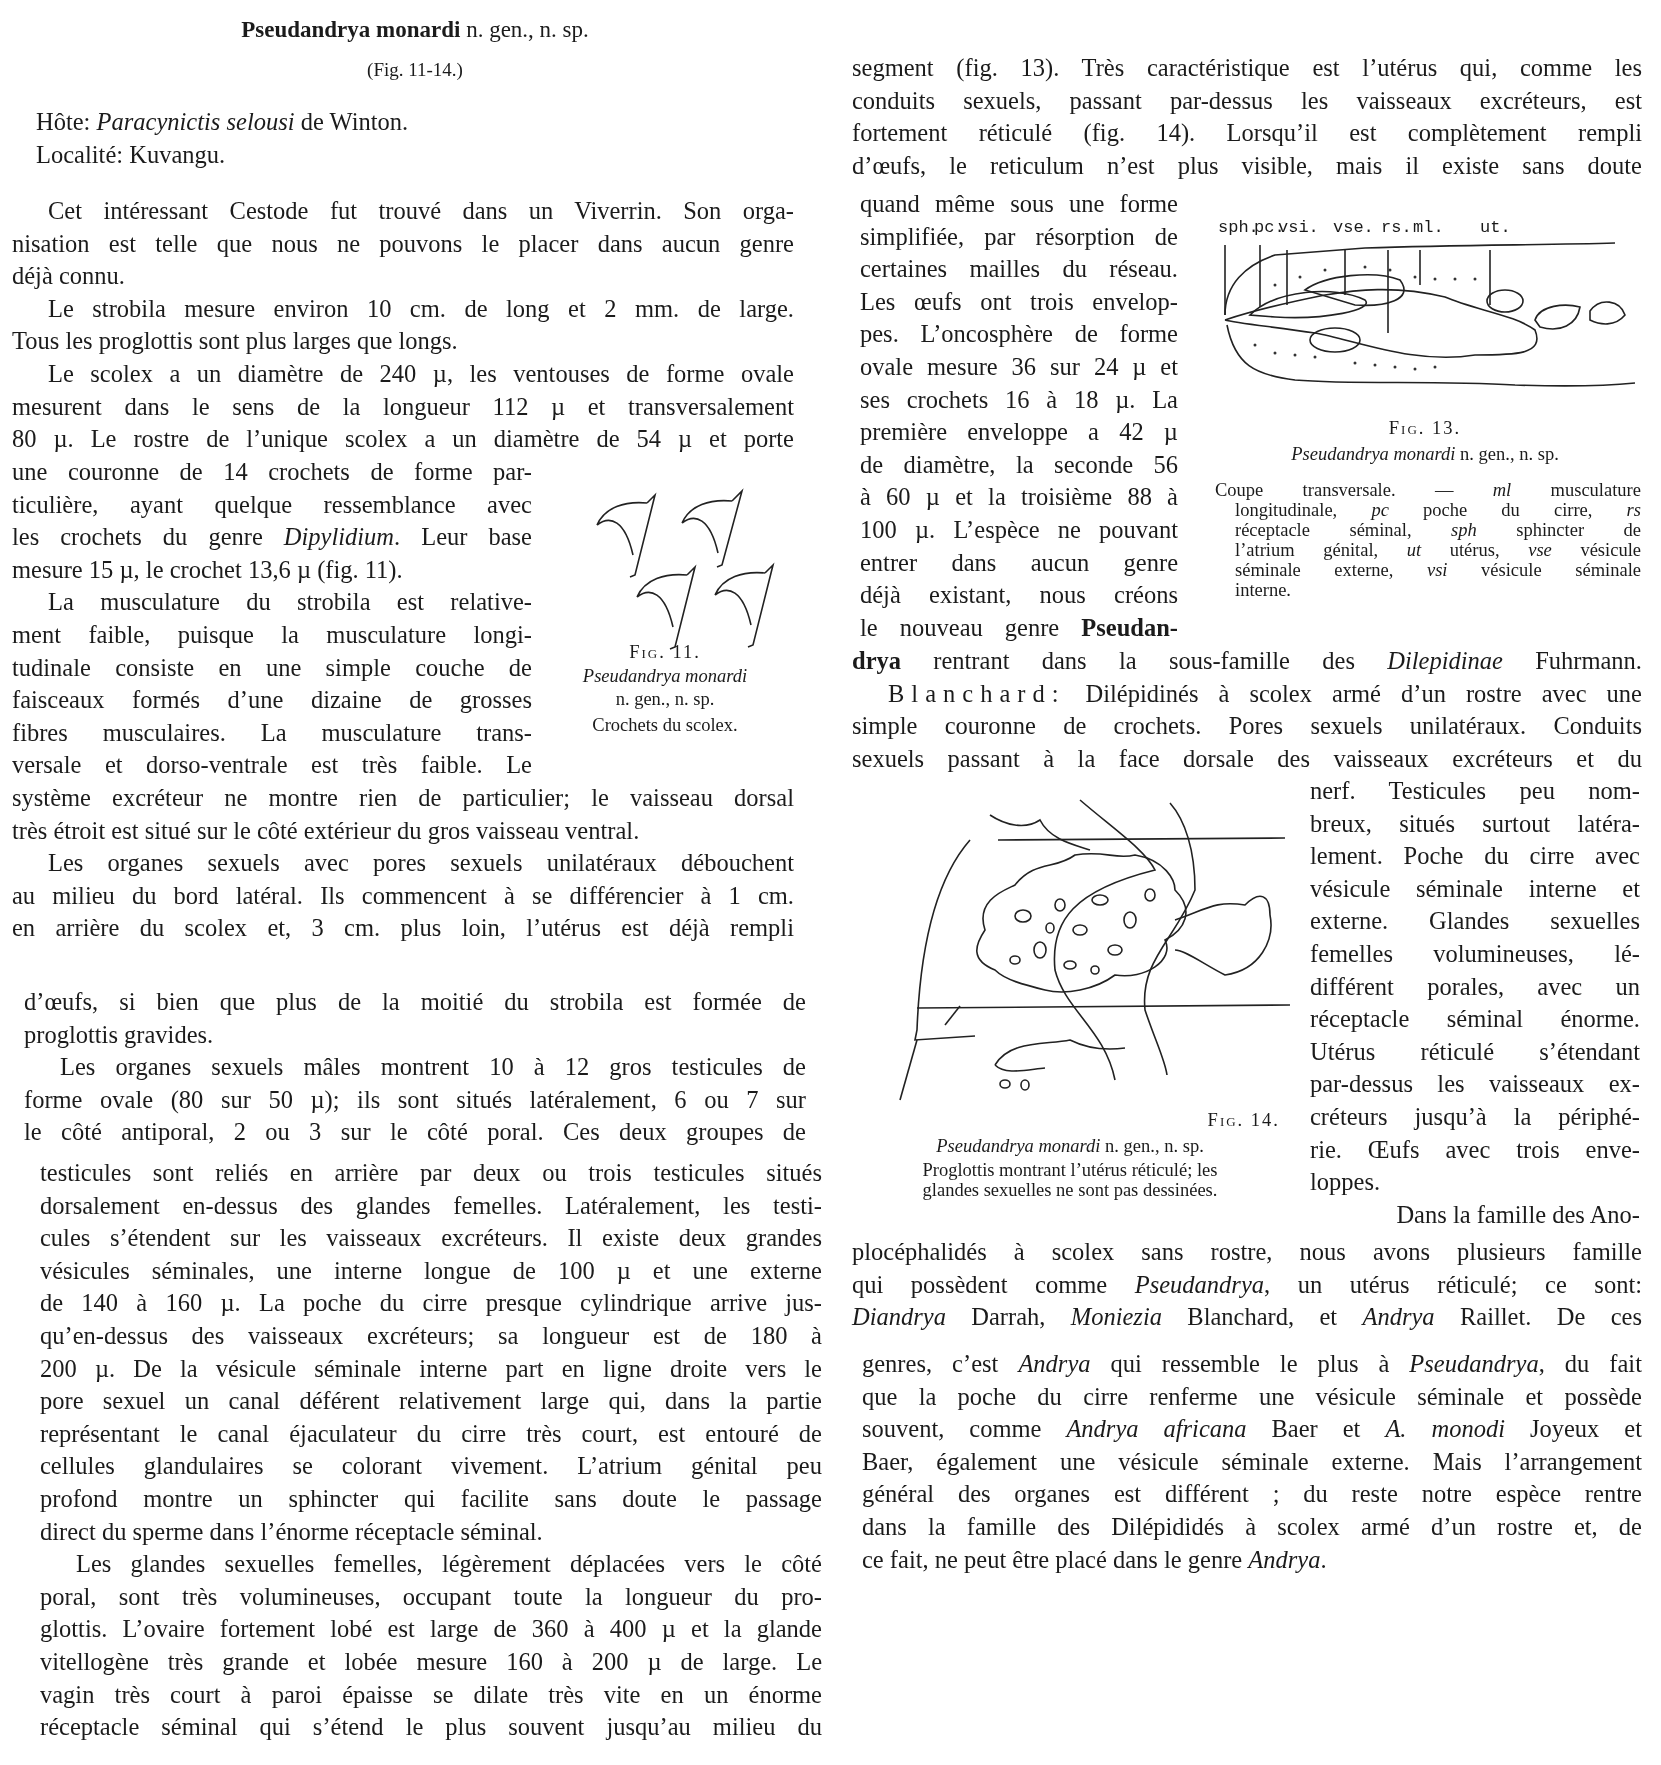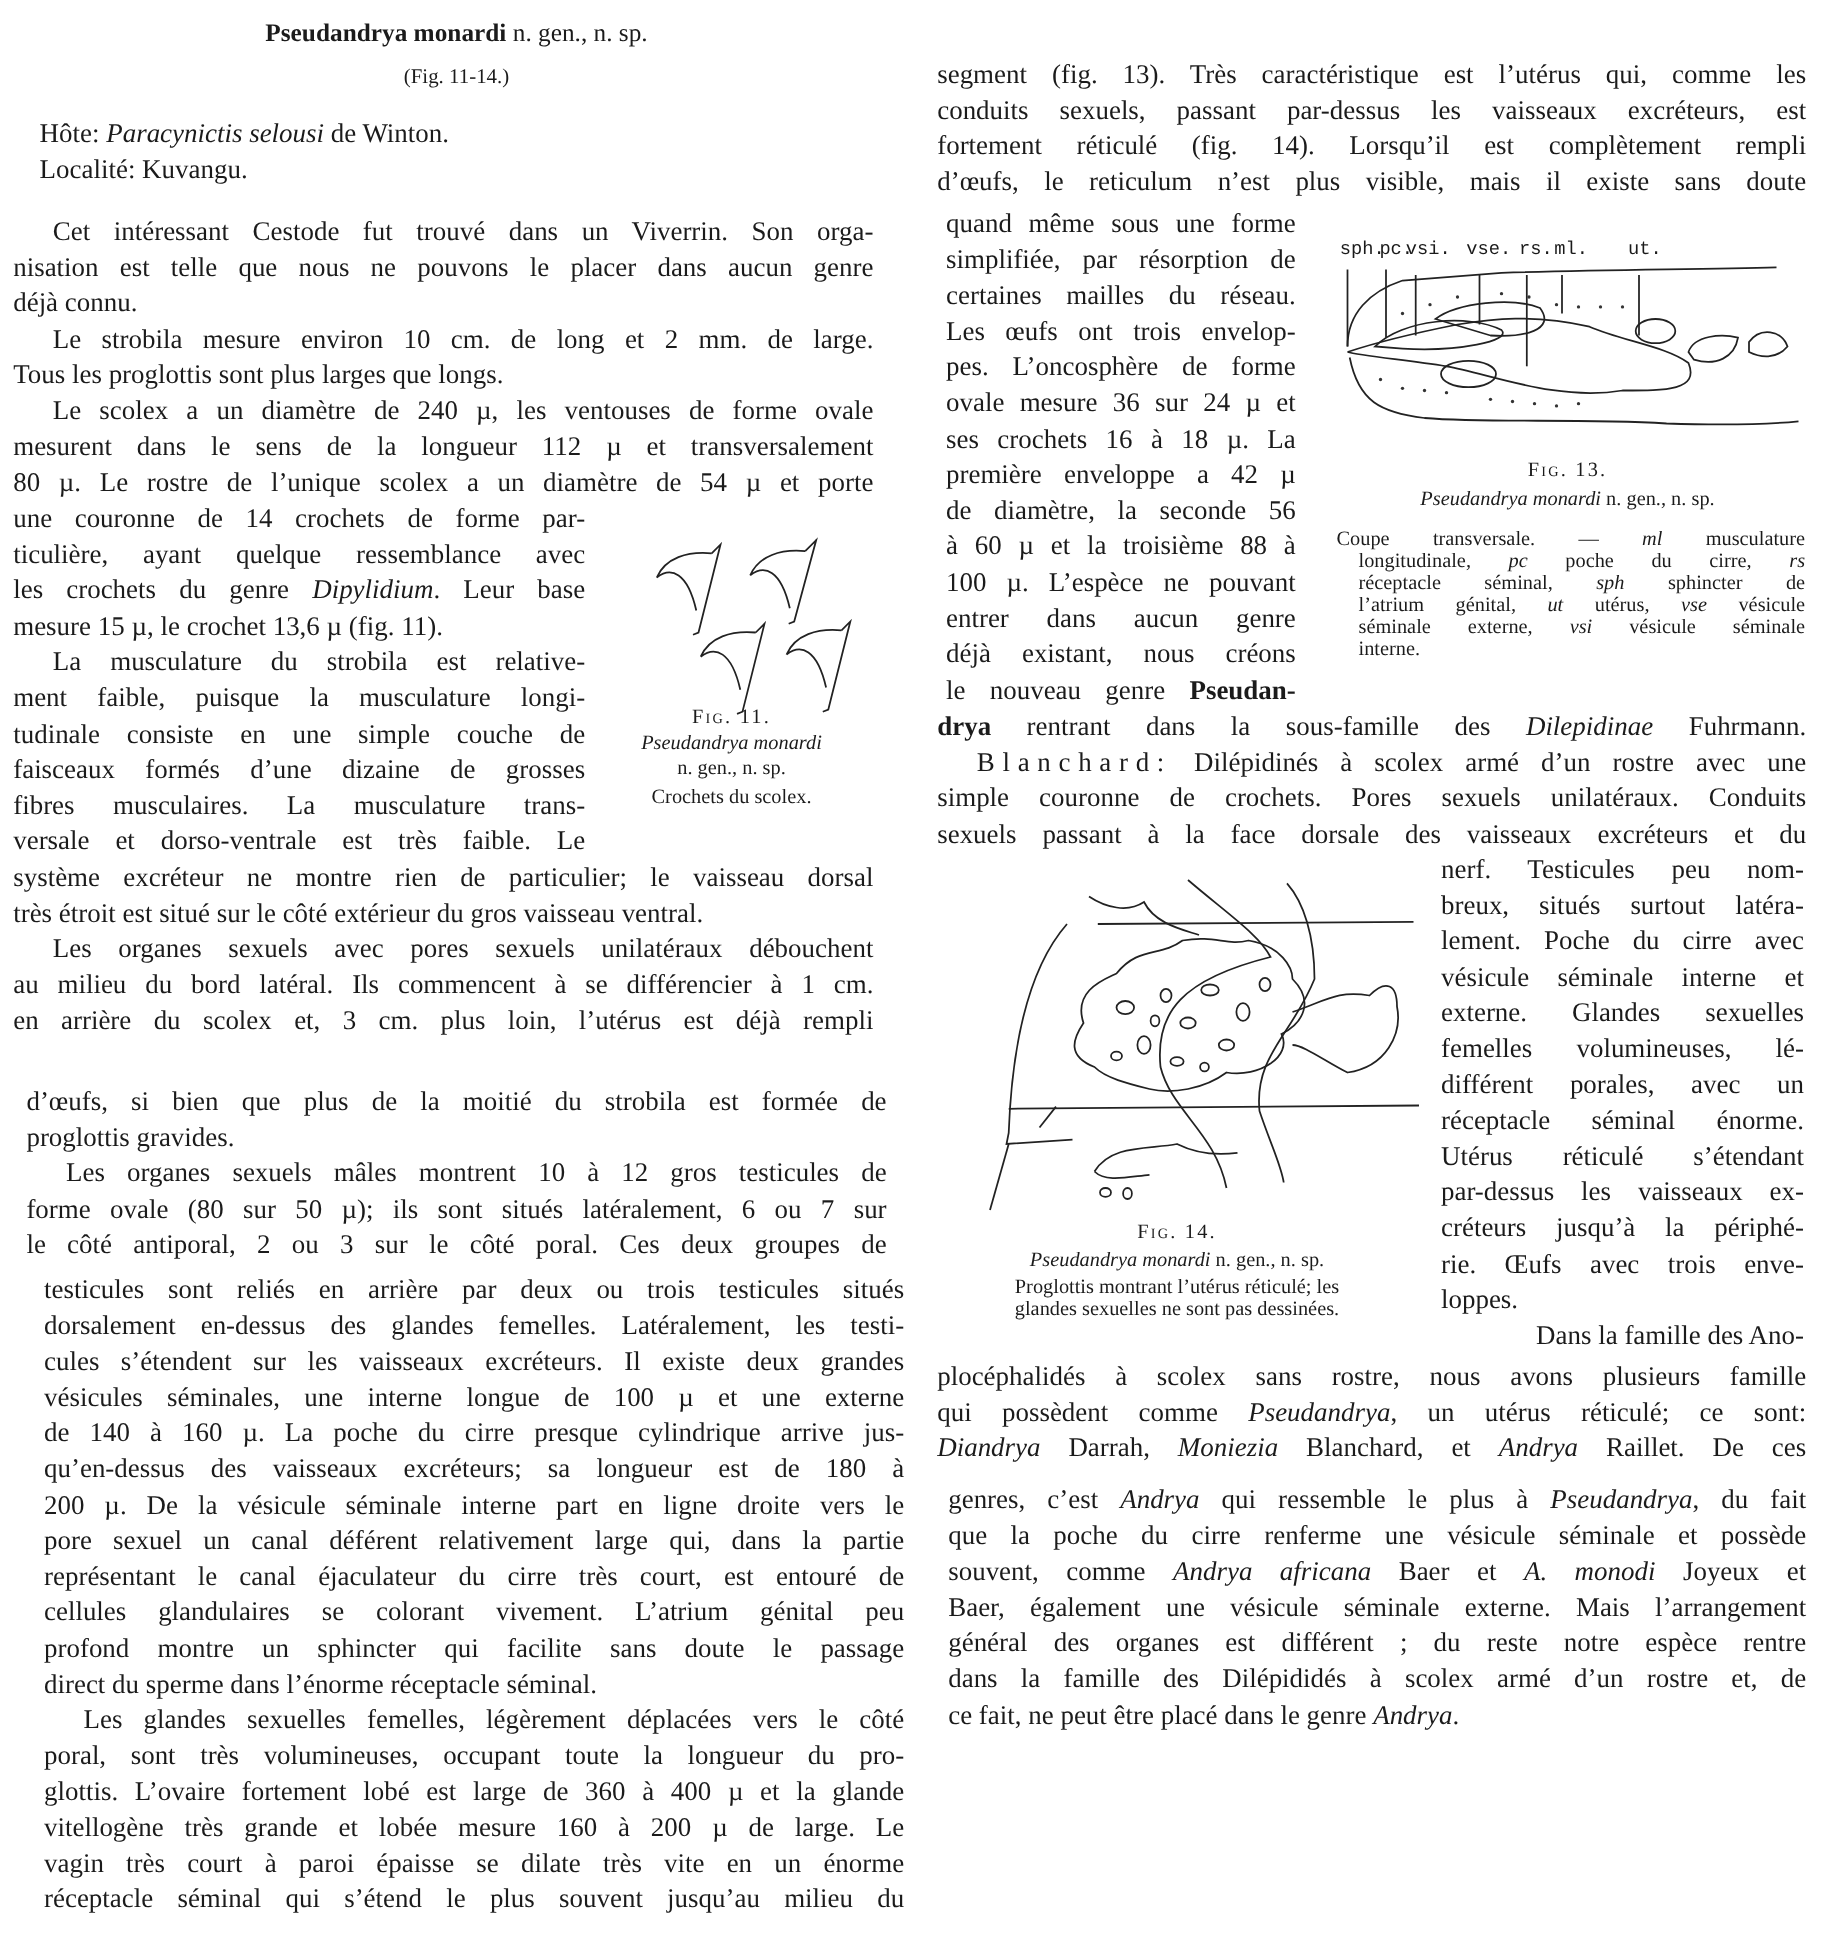--- a/index.html
+++ b/index.html
@@ -240,21 +240,21 @@
     <ellipse cx="255" cy="120" rx="6" ry="8"></ellipse>
       <ellipse cx="240" cy="150" rx="7" ry="5"></ellipse>
     <ellipse cx="275" cy="95" rx="5" ry="6"></ellipse>
       <ellipse cx="140" cy="160" rx="5" ry="4"></ellipse>
     <ellipse cx="195" cy="165" rx="6" ry="4"></ellipse>
       <ellipse cx="220" cy="170" rx="4" ry="4"></ellipse>
     <ellipse cx="130" cy="284" rx="5" ry="4"></ellipse>
       <ellipse cx="150" cy="285" rx="4" ry="5"></ellipse>
   </svg>
   <div class="cap" style="left:860px; top:1110px; width:420px; text-align:center;">
-    <div class="figlabel" style="margin-bottom:6px;">Fig. 14.</div>
+    <div class="figlabel" style="margin-bottom:6px;text-align:right;">Fig. 14.</div>
     <div style="margin-bottom:4px;"><span class="i">Pseudandrya monardi</span><span> n. gen., n. sp.</span></div>
     <div>Proglottis montrant l’utérus réticulé; les</div>
     <div>glandes sexuelles ne sont pas dessinées.</div>
   </div>
 </div>
 
 <div class="blk" style="left:1310px; top:775px; width:330px;">
   <span class="line">nerf. Testicules peu nom-</span>
   <span class="line">breux, situés surtout latéra-</span>
   <span class="line">lement. Poche du cirre avec</span>

